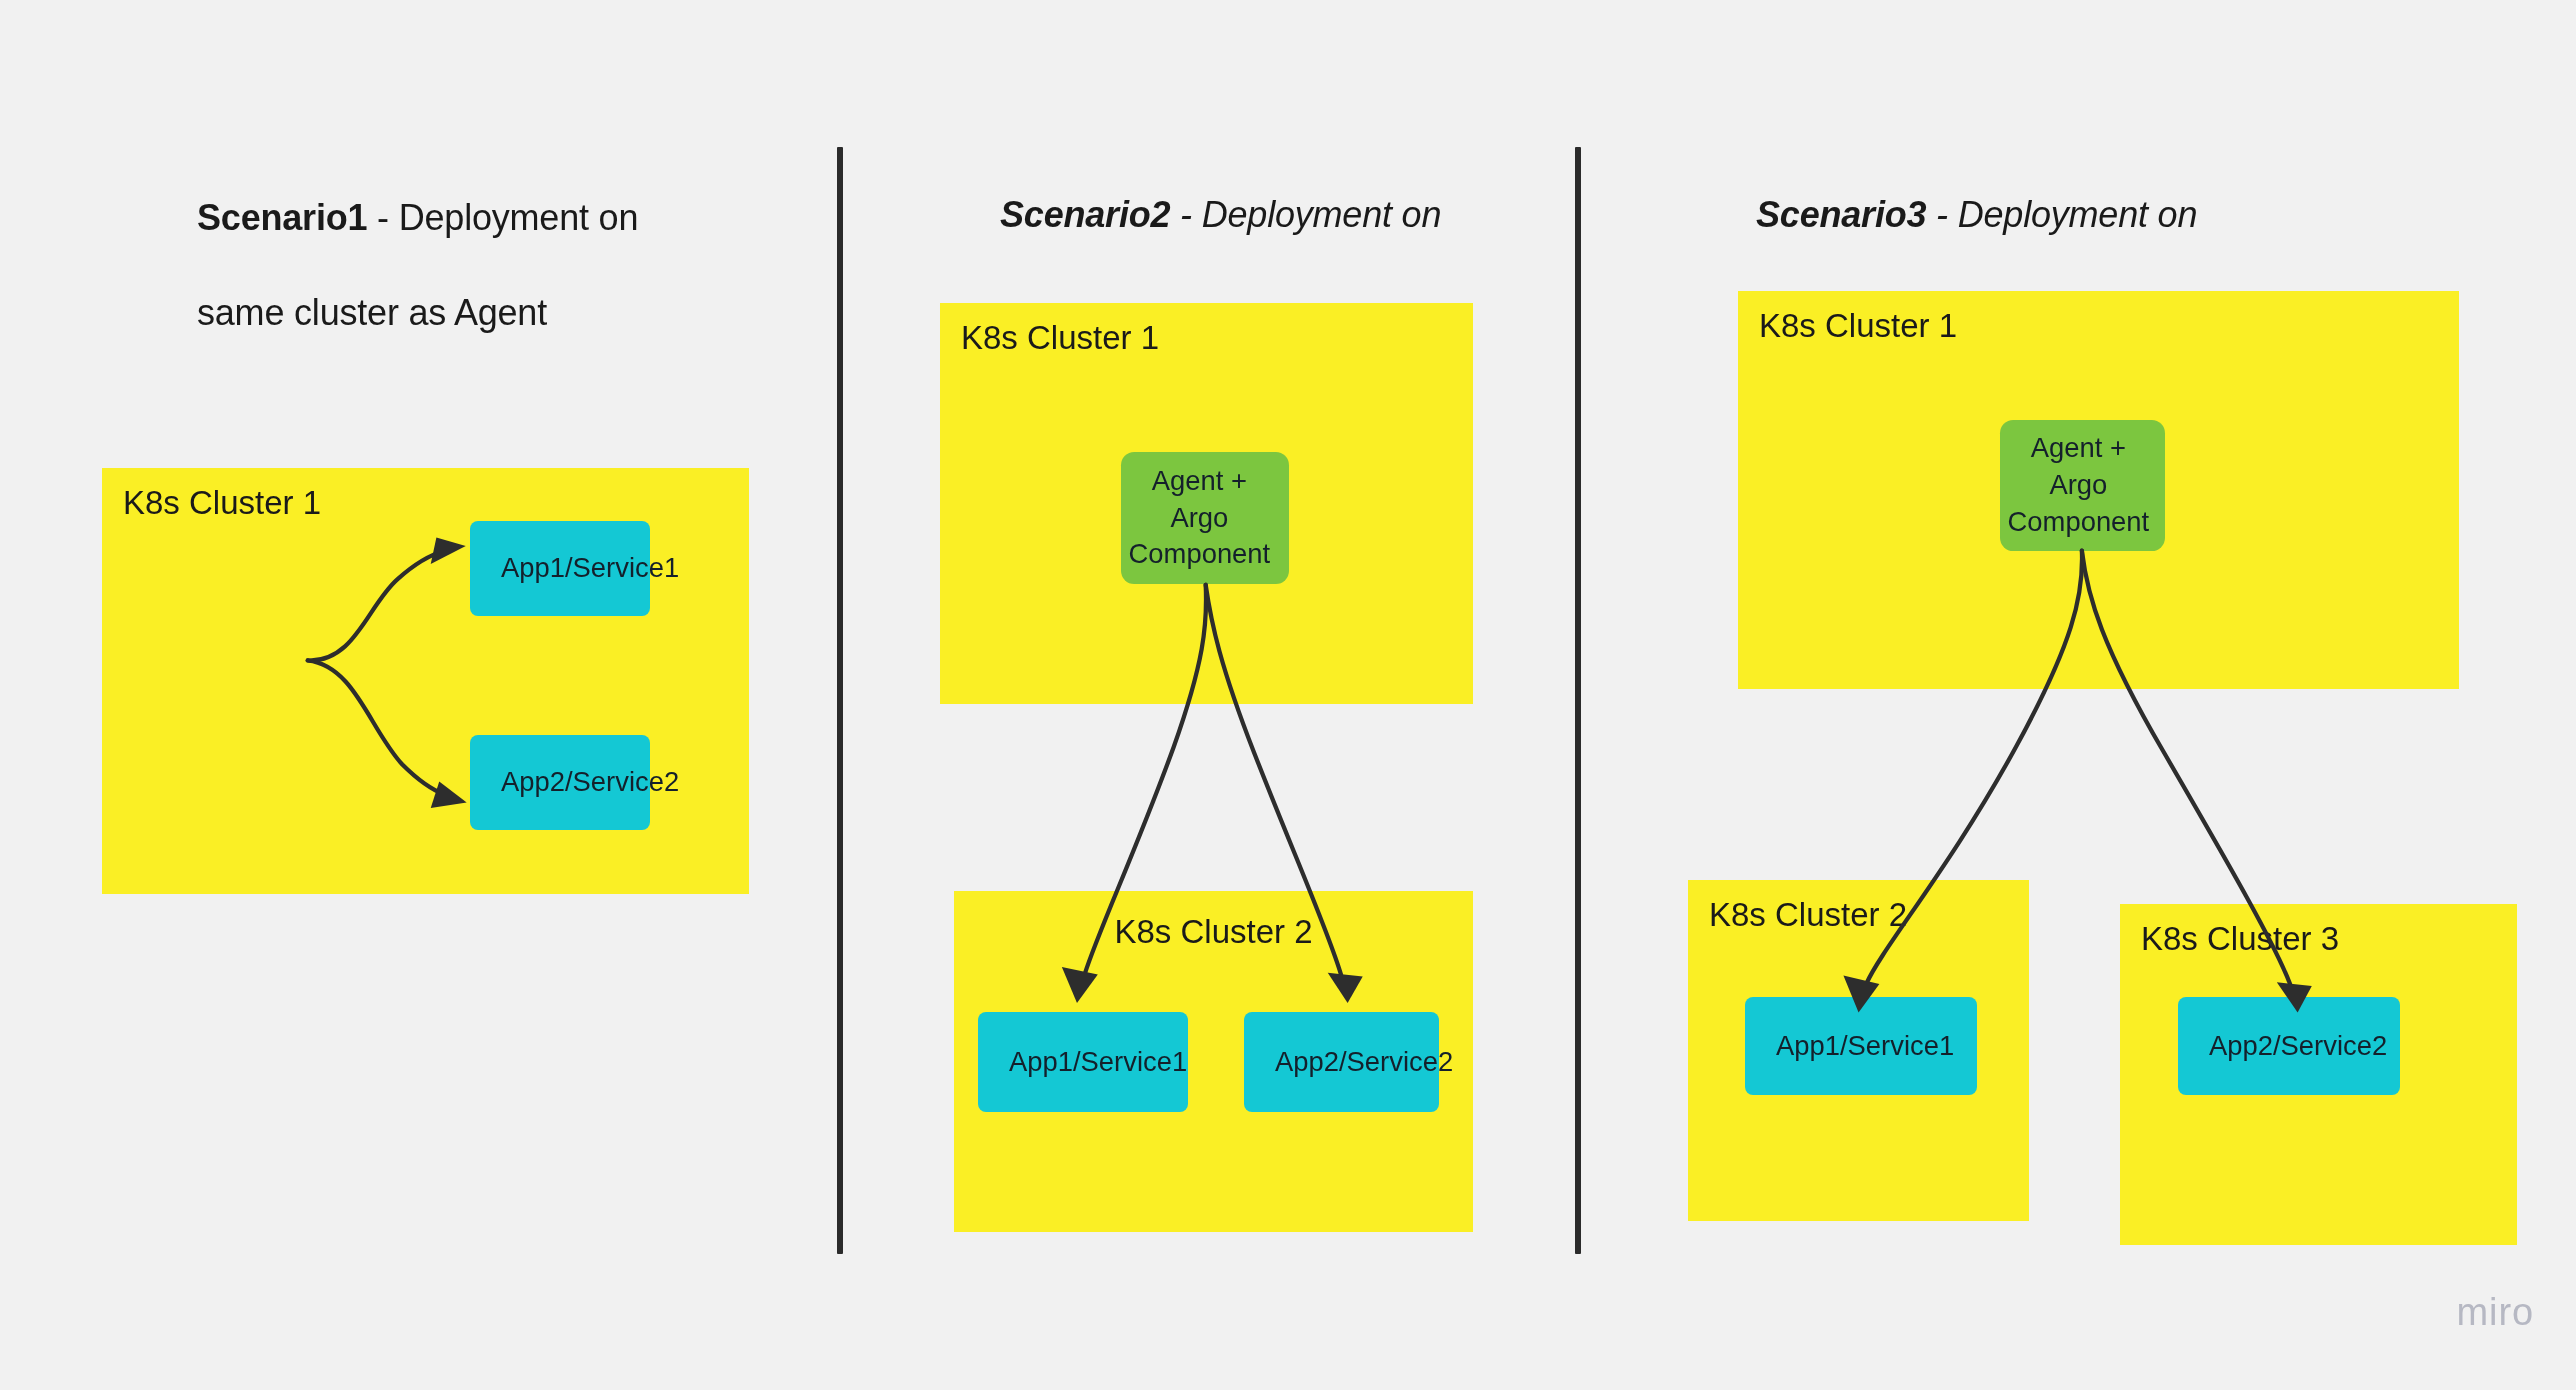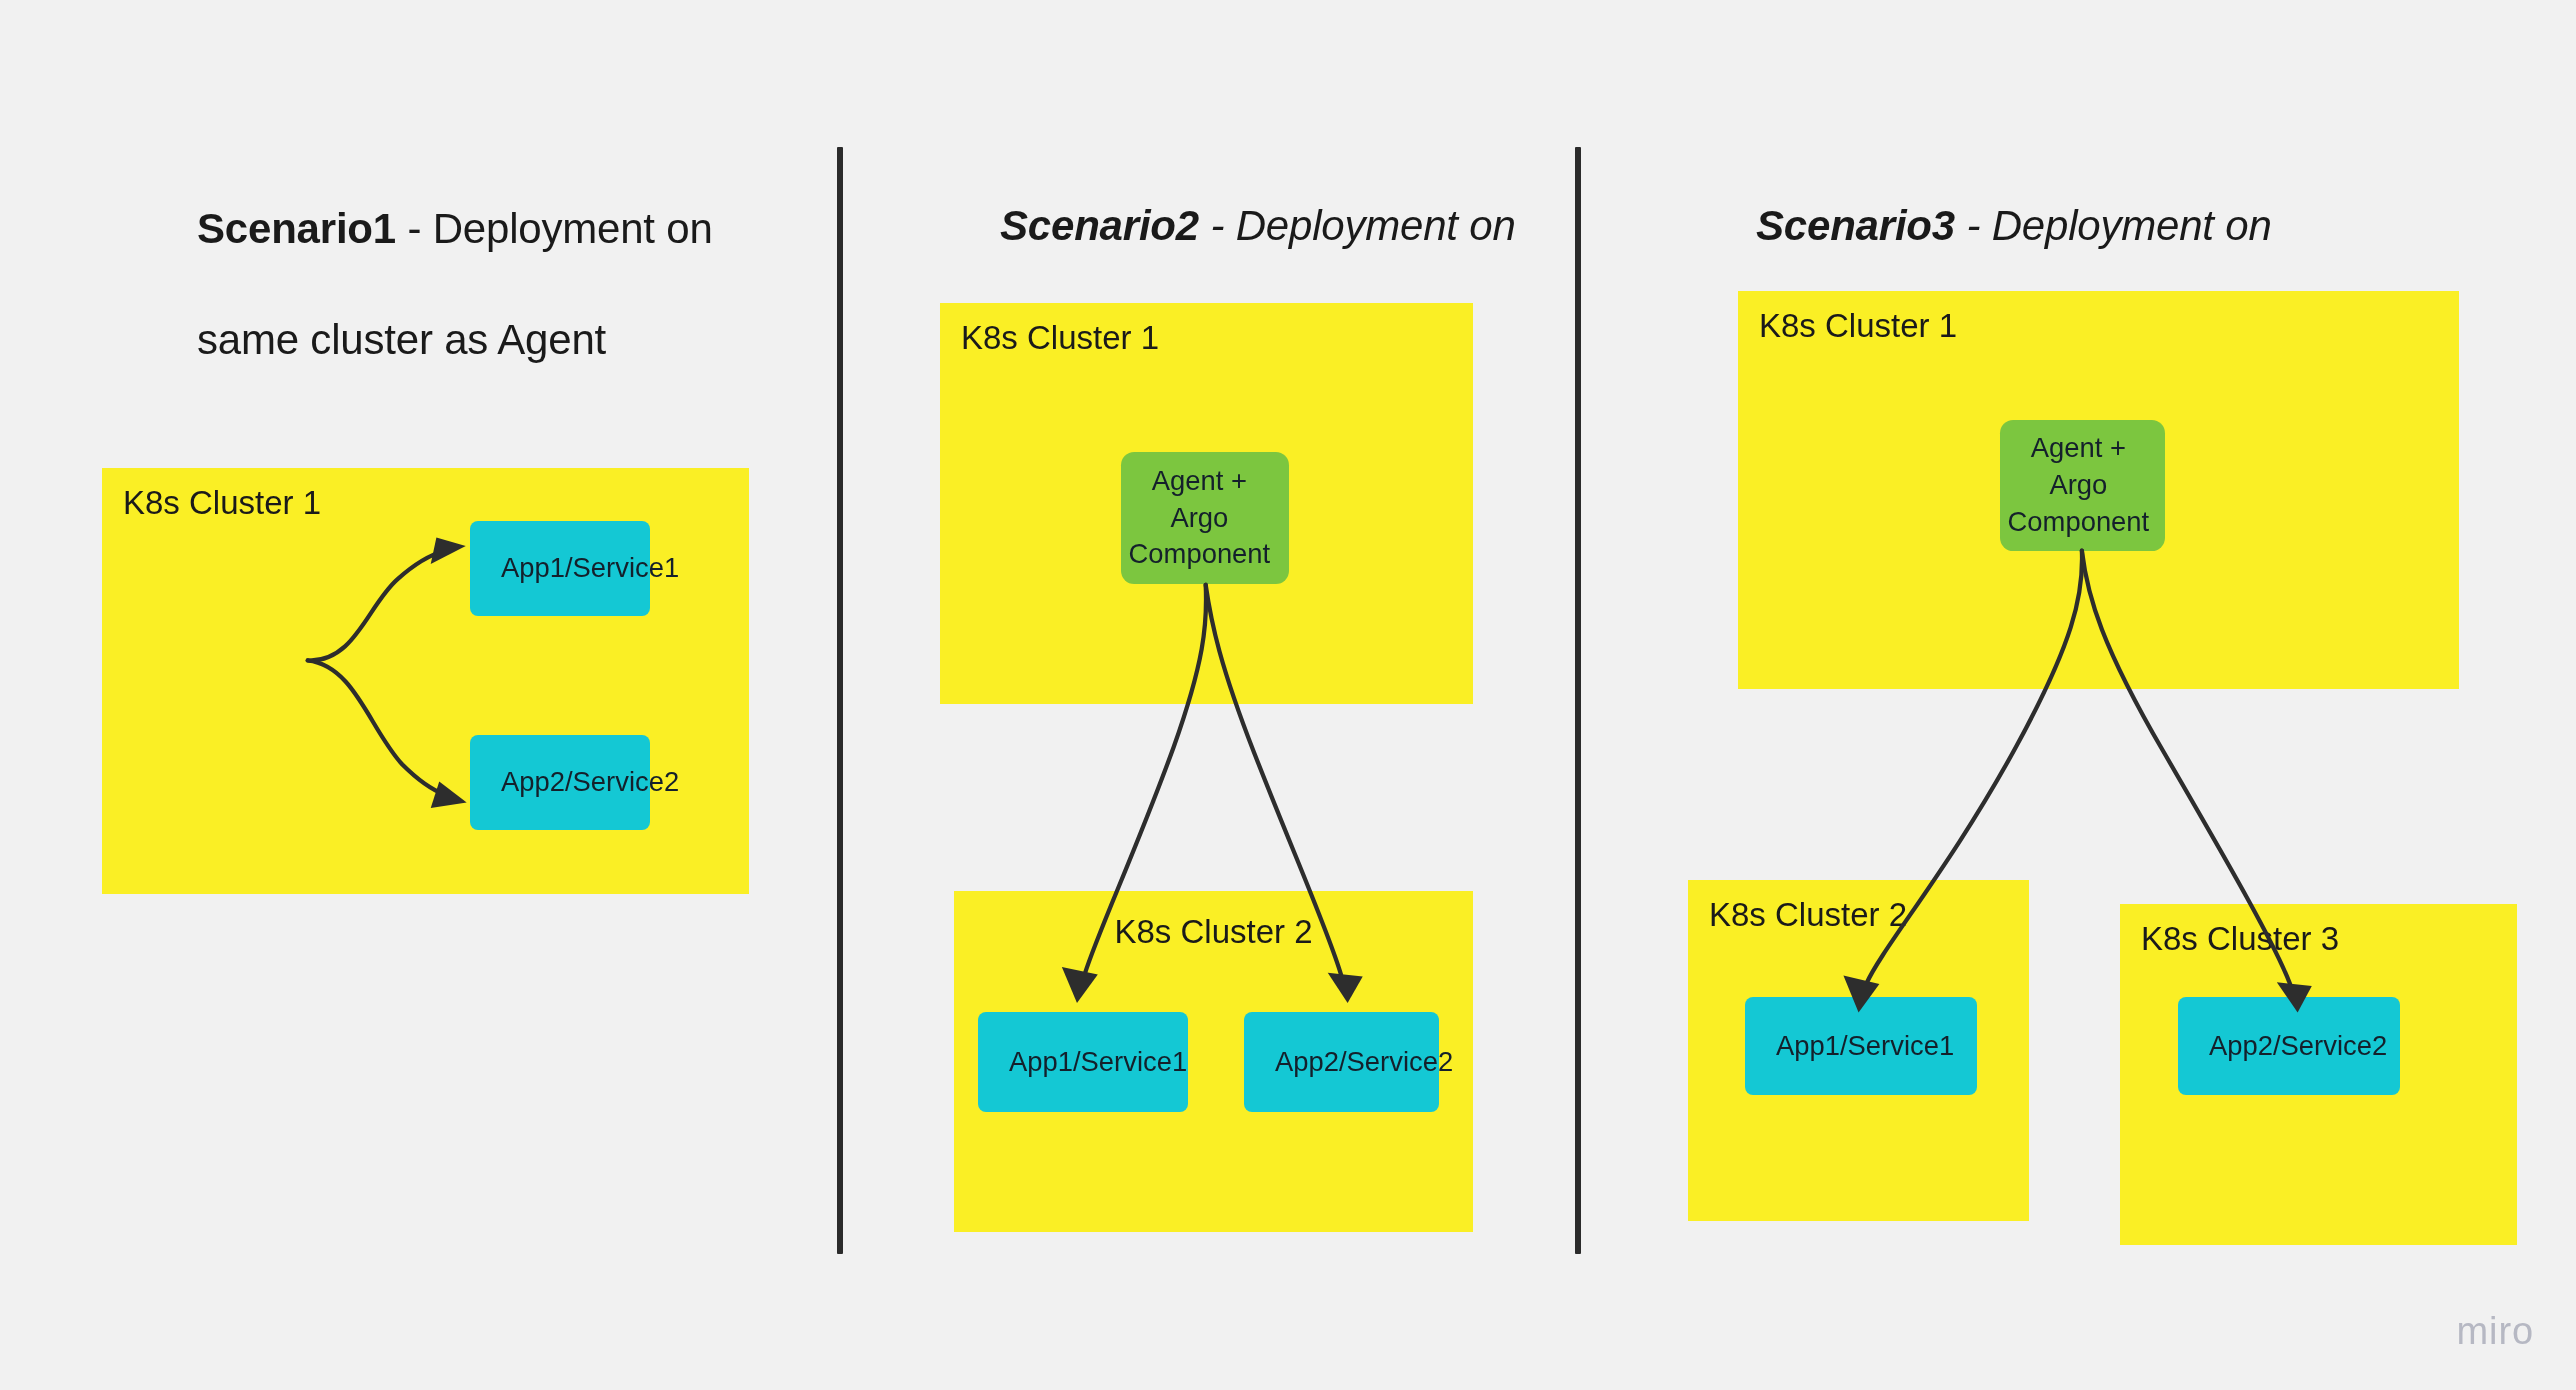--- a/index.html
+++ b/index.html
@@ -17,21 +17,21 @@
     position: relative;
     width: 2576px;
     height: 1390px;
     background: #f1f1f1;
   }
 
   
   .scenario-title {
     position: absolute;
     color: #1a1a1a;
-    font-size: 42px;
+    font-size: 36px;
     line-height: 1.32;
     font-weight: 400;
     white-space: pre-line;
     letter-spacing: -0.2px;
   }
   .scenario-title .strong {
     font-weight: 700;
   }
 
   
@@ -106,21 +106,21 @@
     stroke-linecap: round;
   }
   .arrow-head {
     fill: #2d2d2d;
   }
 
   
   .watermark {
     position: absolute;
     right: 42px;
-    bottom: 37px;
+    bottom: 56px;
     color: #b6b8c3;
     font-size: 38px;
     letter-spacing: 0.9px;
     font-weight: 400;
   }
 </style>
 </head>
 <body>
 
 <div id="board">

